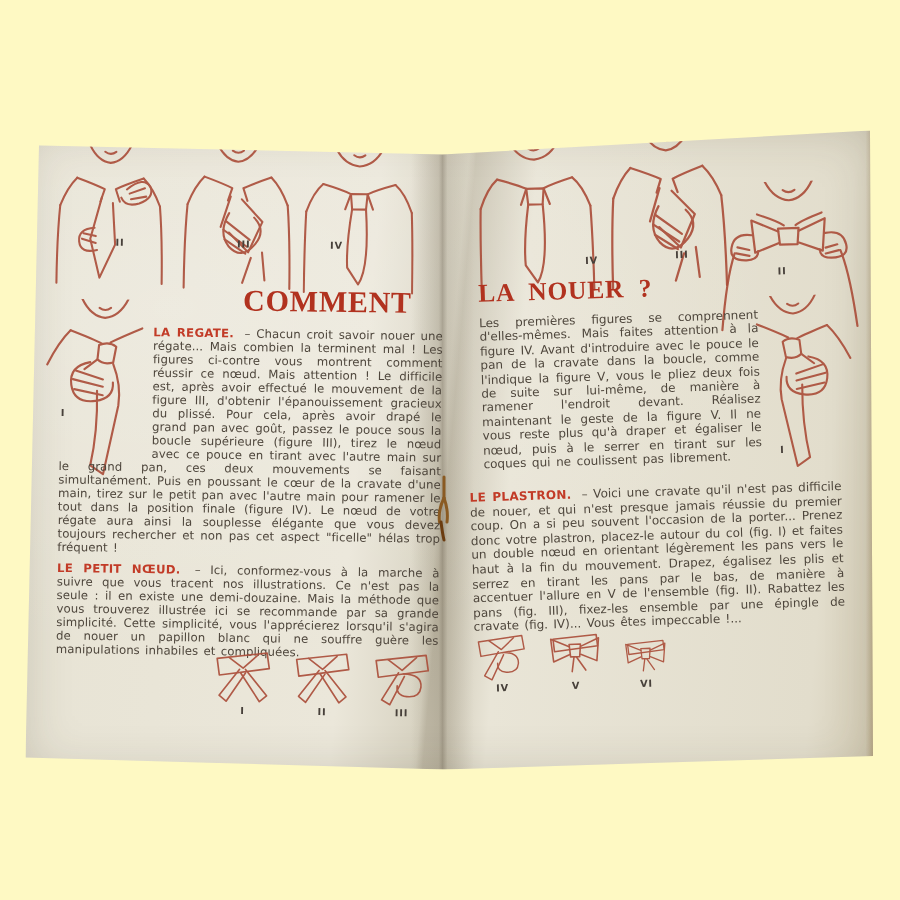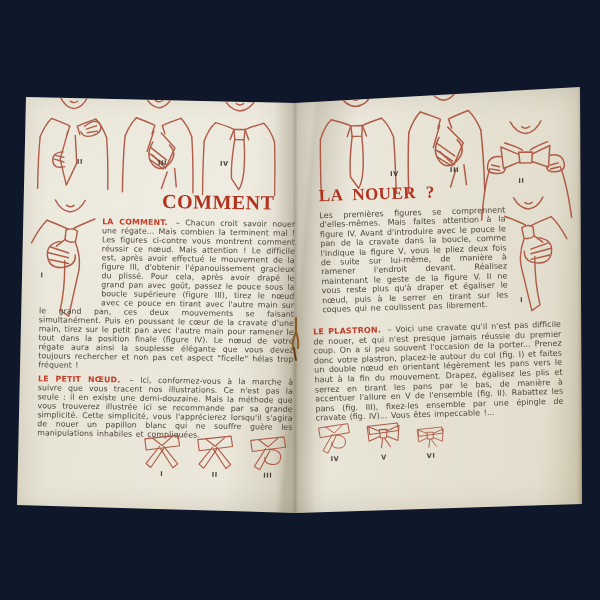--- a/index.html
+++ b/index.html
@@ -1,16 +1,16 @@
 <!DOCTYPE html>
 <html><head>
 <meta charset="utf-8">
 <style>
   html,body{margin:0;padding:0;background:#000;}
-  .photo{position:relative;width:600px;height:600px;background:#0f172a;overflow:hidden;
+  .photo{position:relative;width:600px;height:600px;background:#fef9c3;overflow:hidden;
          font-family:"DejaVu Sans",sans-serif;}
   
   .book{position:absolute;left:14px;top:84px;width:570px;height:434px;
         clip-path:polygon(12px 13px,281px 19px,566px 3px,568px 420px,282px 429px,3px 421px);
         background:
           radial-gradient(120% 90% at 18% 28%, rgba(255,255,255,.22), transparent 60%),
           linear-gradient(95deg,#e7e3d4 0%,#ebe7da 40%,#d8d3c2 49.4%,#c9c3b1 50.2%,#e9e5d7 57%,#e2ddcc 92%,#d3cbb4 100%);
         box-shadow:inset 0 0 34px rgba(70,58,34,.22);}
   .fold-shadow{position:absolute;left:260px;top:0;width:42px;height:100%;
         background:linear-gradient(90deg,transparent,rgba(92,80,56,.22) 44%,rgba(70,58,38,.34) 50%,rgba(92,80,56,.16) 58%,transparent);}
@@ -176,21 +176,21 @@
             <use href="#s-side-pull"></use>
           </svg>
       </div>
       <span class="rn" style="left:23px;top:178px">I</span>
 
       <div class="big-title" id="title-comment">COMMENT</div>
 
       <div class="textcol" id="left-text">
         <p>
           <span class="wrap-spacer"></span>
-          <span class="shead">LA COMMENT.</span>
+          <span class="shead">LA REGATE.</span>
           <span>– Chacun croit savoir nouer une régate... Mais combien la terminent mal ! Les figures ci-contre vous montrent comment réussir ce nœud. Mais attention ! Le difficile est, après avoir effectué le mouvement de la figure III, d'obtenir l'épanouissement gracieux du plissé. Pour cela, après avoir drapé le grand pan avec goût, passez le pouce sous la boucle supérieure (figure III), tirez le nœud avec ce pouce en tirant avec l'autre main sur le grand pan, ces deux mouvements se faisant simultanément. Puis en poussant le cœur de la cravate d'une main, tirez sur le petit pan avec l'autre main pour ramener le tout dans la position finale (figure IV). Le nœud de votre régate aura ainsi la souplesse élégante que vous devez toujours rechercher et non pas cet aspect "ficelle" hélas trop fréquent !</span>
         </p>
         <p>
           <span class="shead">LE PETIT NŒUD.</span>
           <span>– Ici, conformez-vous à la marche à suivre que vous tracent nos illustrations. Ce n'est pas la seule : il en existe une demi-douzaine. Mais la méthode que vous trouverez illustrée ici se recommande par sa grande simplicité. Cette simplicité, vous l'apprécierez lorsqu'il s'agira de nouer un papillon blanc qui ne souffre guère les manipulations inhabiles et compliquées.</span>
         </p>
       </div>
 
       <div class="bow-row" id="left-bows">
         <div class="bow-item">

